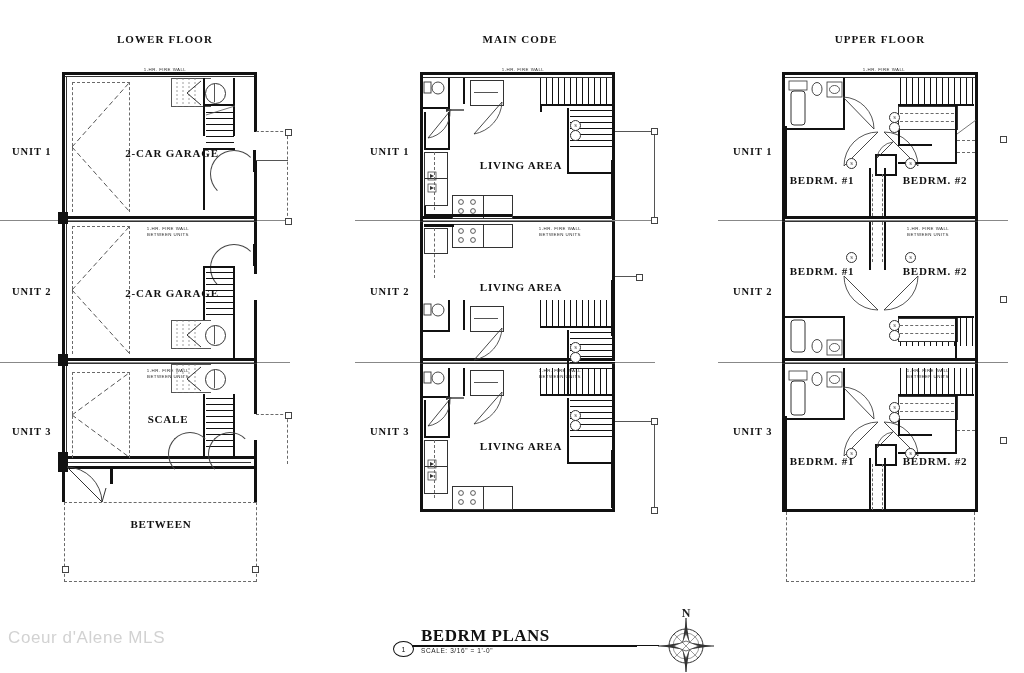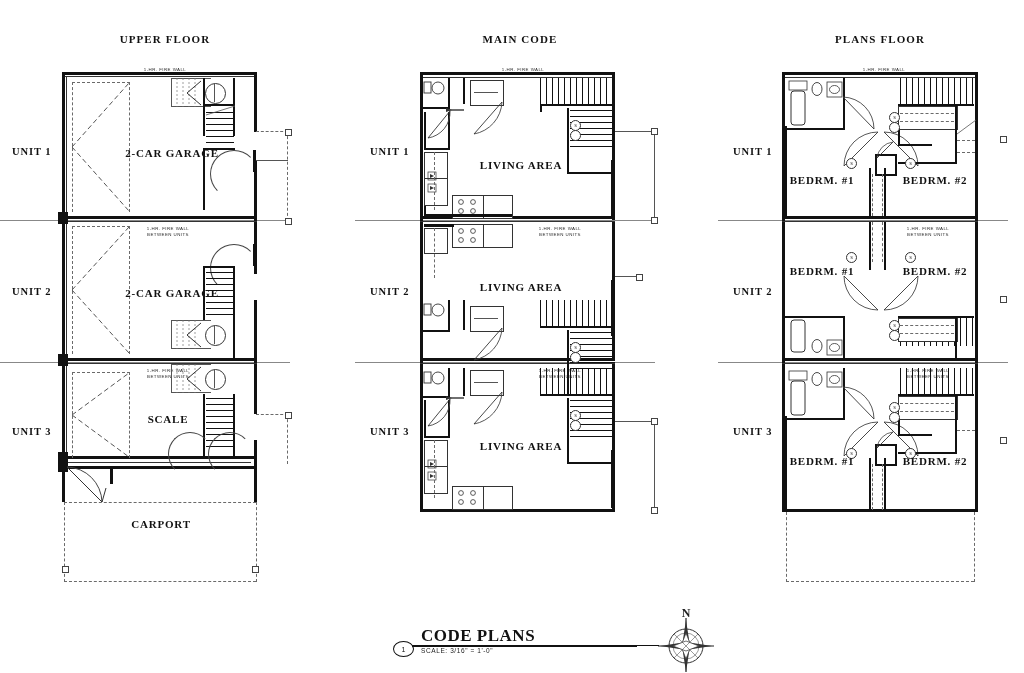--- a/index.html
+++ b/index.html
@@ -57,23 +57,23 @@
       font-size:17px;letter-spacing:.6px;color:#d2d2d2;white-space:nowrap;}
 
   .n-letter{position:absolute;font-family:"Liberation Serif",serif;
       font-size:12px;font-weight:bold;color:#222;transform:translateX(-50%);}
 </style>
 </head>
 <body>
 
 <div class="sheet">
 
-  <div class="floor-title" style="left:165px;top:33px;">UPPER FLOOR</div>
+  <div class="floor-title" style="left:165px;top:33px;">LOWER FLOOR</div>
   <div class="floor-title" style="left:520px;top:33px;">MAIN CODE</div>
-  <div class="floor-title" style="left:880px;top:33px;">PLANS FLOOR</div>
+  <div class="floor-title" style="left:880px;top:33px;">UPPER FLOOR</div>
 
   <div>
 
     <div class="unit-label" style="left:12px;top:146px;">UNIT 1</div>
     <div class="unit-label" style="left:12px;top:286px;">UNIT 2</div>
     <div class="unit-label" style="left:12px;top:426px;">UNIT 3</div>
 
     <div class="cl" style="left:0px;top:220px;width:290px;"></div>
     <div class="cl" style="left:0px;top:362px;width:290px;"></div>
 
@@ -234,21 +234,21 @@
       <line x1="38" y1="36" x2="42" y2="22" stroke="#333" stroke-width="1"></line>
     </svg>
     <div class="w" style="left:110px;top:466px;width:3px;height:18px;"></div>
 
     <div class="dash-h" style="left:64px;top:502px;width:192px;"></div>
     <div class="dash-v" style="left:64px;top:502px;height:80px;"></div>
     <div class="dash-v" style="left:256px;top:502px;height:80px;"></div>
     <div class="dash-h" style="left:64px;top:581px;width:192px;"></div>
     <div class="nodesq" style="left:62px;top:566px;"></div>
     <div class="nodesq" style="left:252px;top:566px;"></div>
-    <div class="room-label" style="left:161px;top:524px;">CARPORT</div>
+    <div class="room-label" style="left:161px;top:524px;">BETWEEN</div>
   </div>
 
   <div>
 
     <div class="unit-label" style="left:370px;top:146px;">UNIT 1</div>
     <div class="unit-label" style="left:370px;top:286px;">UNIT 2</div>
     <div class="unit-label" style="left:370px;top:426px;">UNIT 3</div>
 
     <div class="cl" style="left:355px;top:220px;width:300px;"></div>
     <div class="cl" style="left:355px;top:362px;width:300px;"></div>
@@ -625,34 +625,35 @@
     <div class="w" style="left:884px;top:458px;width:2px;height:52px;"></div>
     <div class="nodesq" style="left:1000px;top:437px;"></div>
 
     <div class="dash-v" style="left:786px;top:512px;height:70px;"></div>
     <div class="dash-v" style="left:974px;top:512px;height:70px;"></div>
     <div class="dash-h" style="left:786px;top:581px;width:188px;"></div>
   </div>
 
   <div id="title-block" style="left:0;top:0;width:1024px;height:673px;">
     <div class="tb-bub" style="left:393px;top:641px;">1</div>
-    <div class="tb-name" style="left:421px;top:626px;">CODE PLANS</div>
+    <div class="tb-name" style="left:421px;top:626px;">BEDRM PLANS</div>
     <div class="tb-scale" style="left:421px;top:647px;">SCALE:  3/16" = 1'-0"</div>
     <div class="tb-rule" style="left:412px;top:645px;width:225px;"></div>
 
     <div class="n-letter" style="left:686px;top:606px;">N</div>
     <svg style="position:absolute;left:655px;top:612px;width:64px;height:60px;">
       <circle cx="31" cy="34" r="17" fill="none" stroke="#333" stroke-width="1"></circle>
       <circle cx="31" cy="34" r="13" fill="none" stroke="#555" stroke-width="0.6"></circle>
       <line x1="31" y1="6" x2="31" y2="62" stroke="#222" stroke-width="1.2"></line>
       <line x1="3" y1="34" x2="59" y2="34" stroke="#222" stroke-width="1.2"></line>
       <polygon points="31,8 35,34 31,60 27,34" fill="#333"></polygon>
       <polygon points="5,34 31,30 57,34 31,38" fill="#333"></polygon>
       <polygon points="31,21 36,34 31,47 26,34" fill="#fff" stroke="#333" stroke-width="0.7"></polygon>
       <polygon points="18,34 31,29 44,34 31,39" fill="#fff" stroke="#333" stroke-width="0.7"></polygon>
       <line x1="19" y1="22" x2="43" y2="46" stroke="#555" stroke-width="0.6"></line>
       <line x1="43" y1="22" x2="19" y2="46" stroke="#555" stroke-width="0.6"></line>
     </svg>
     <div class="tb-rule" style="left:637px;top:645px;width:22px;height:1.2px;"></div>
   </div>
 
+  <div id="watermark" style="left:8px;top:628px;">Coeur d'Alene MLS</div>
 
 </div>
 
 </body></html>

